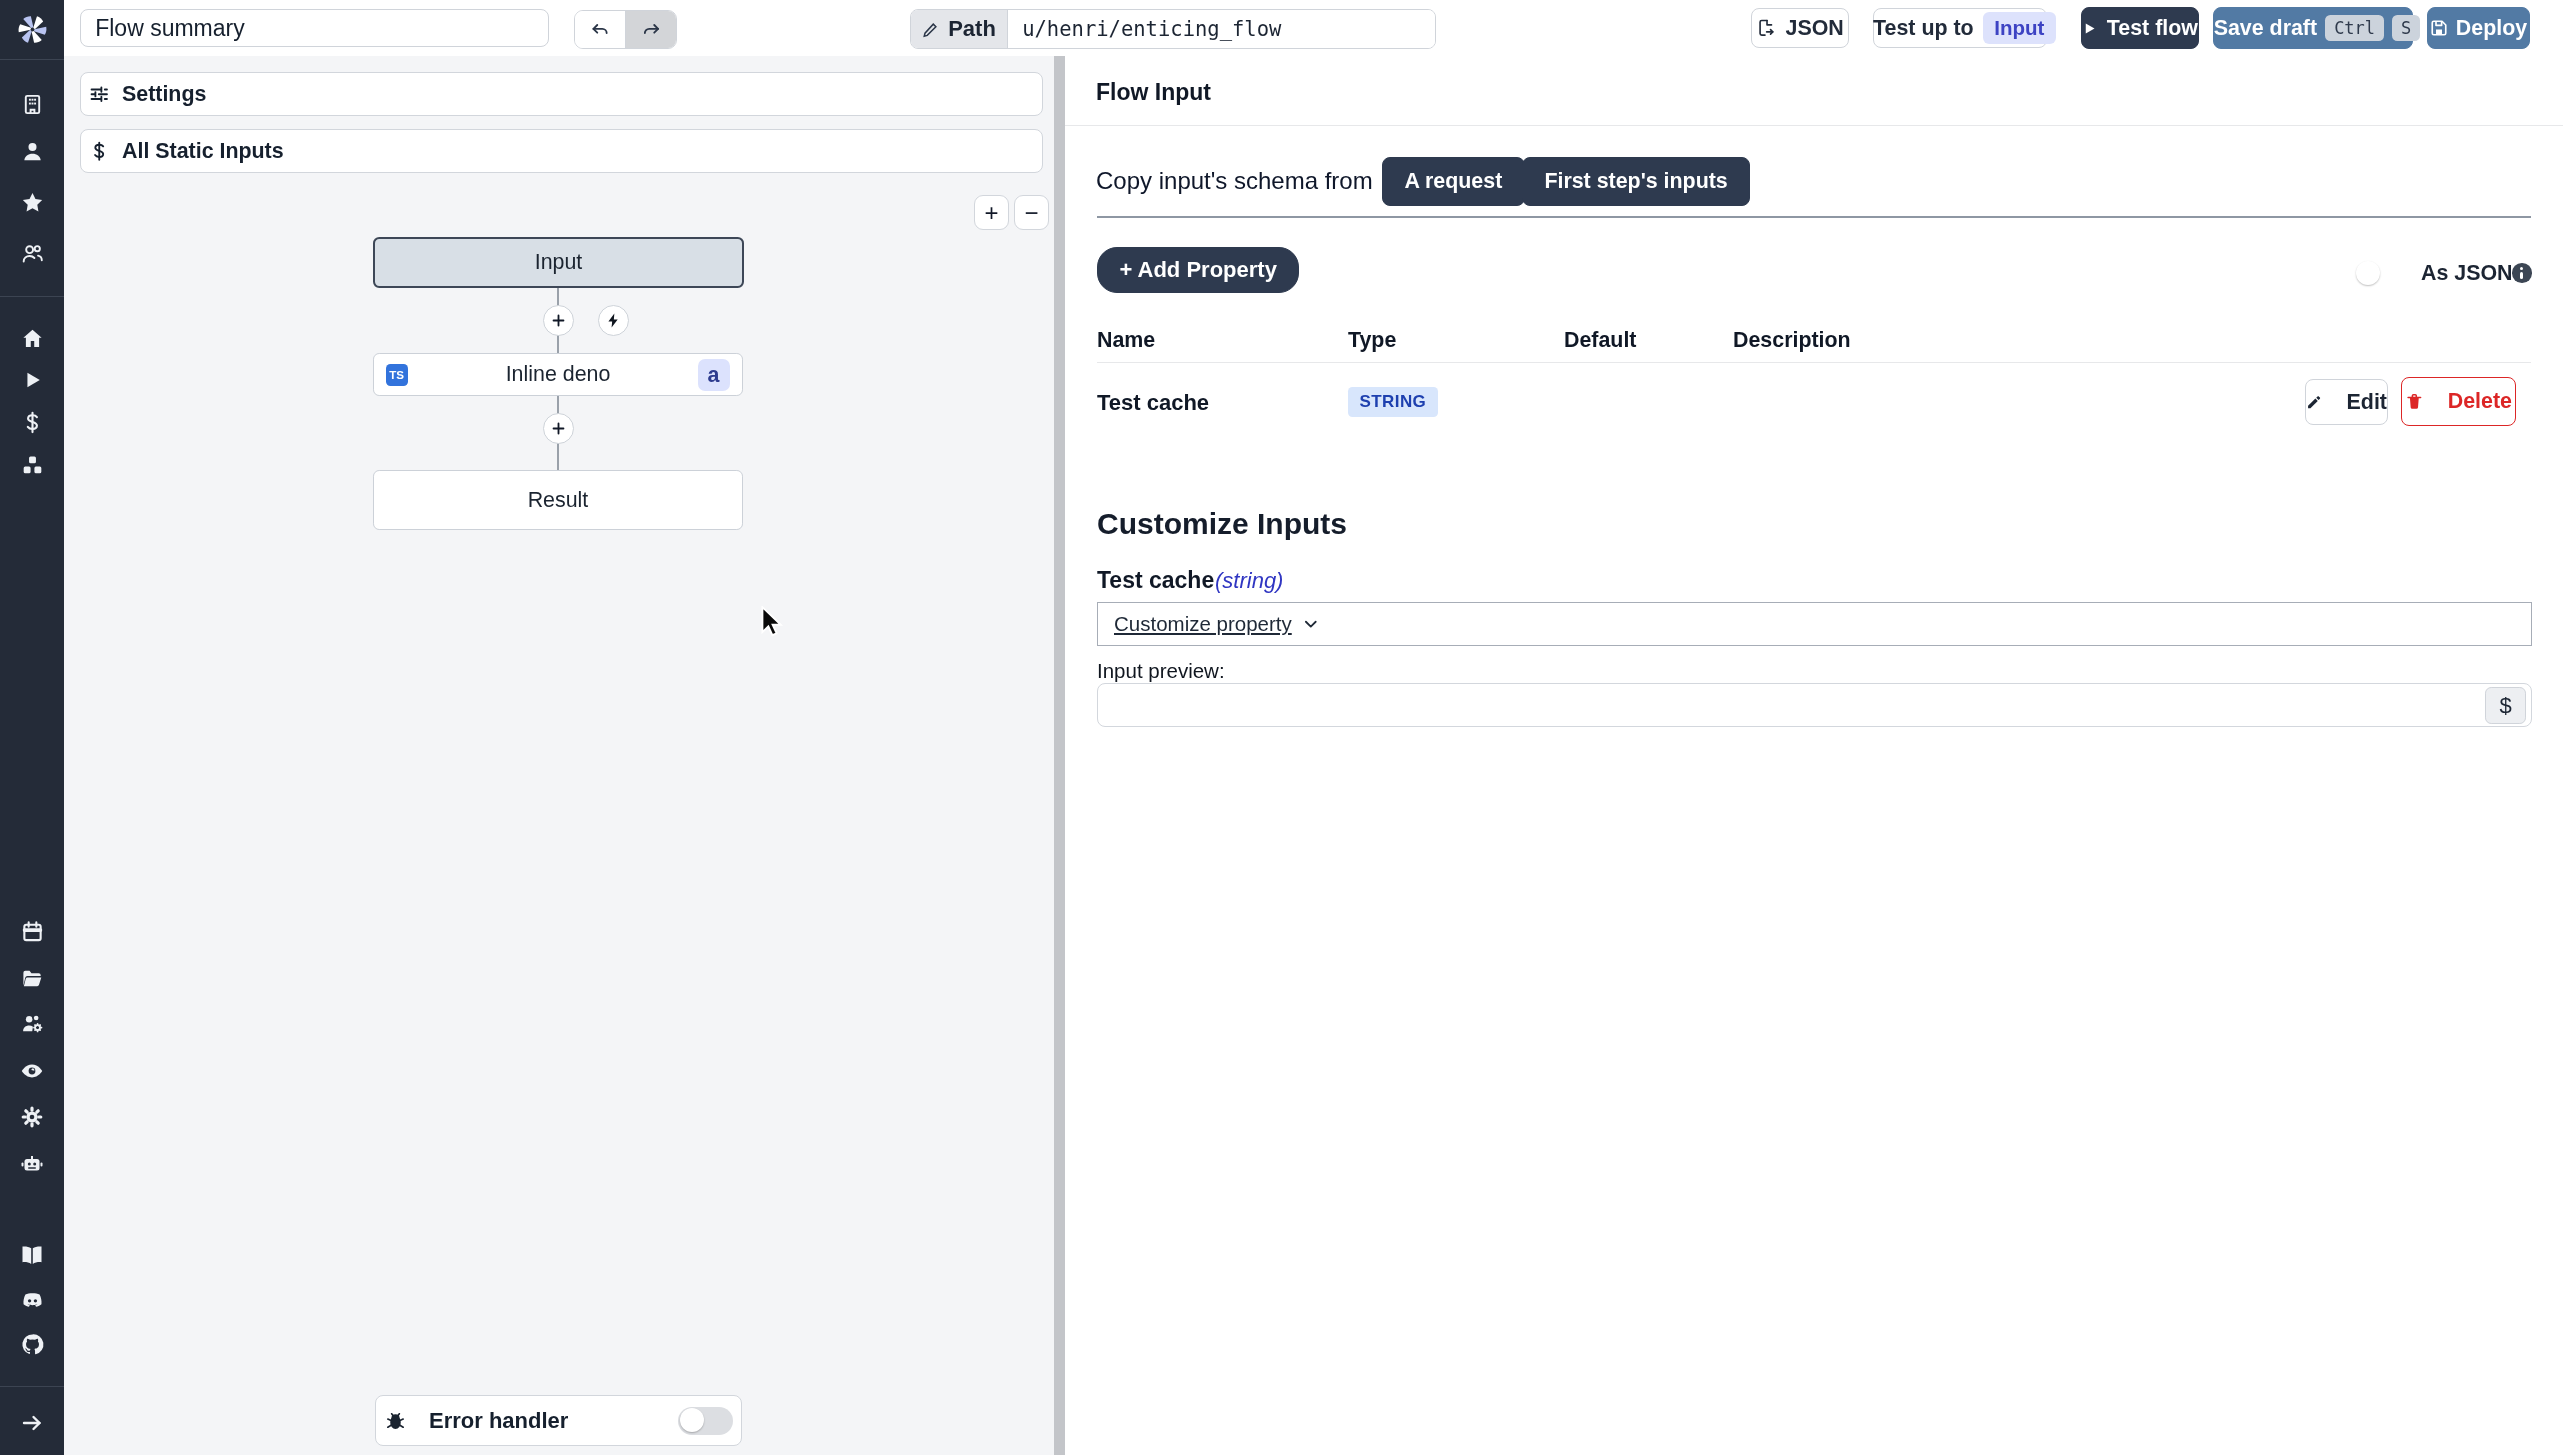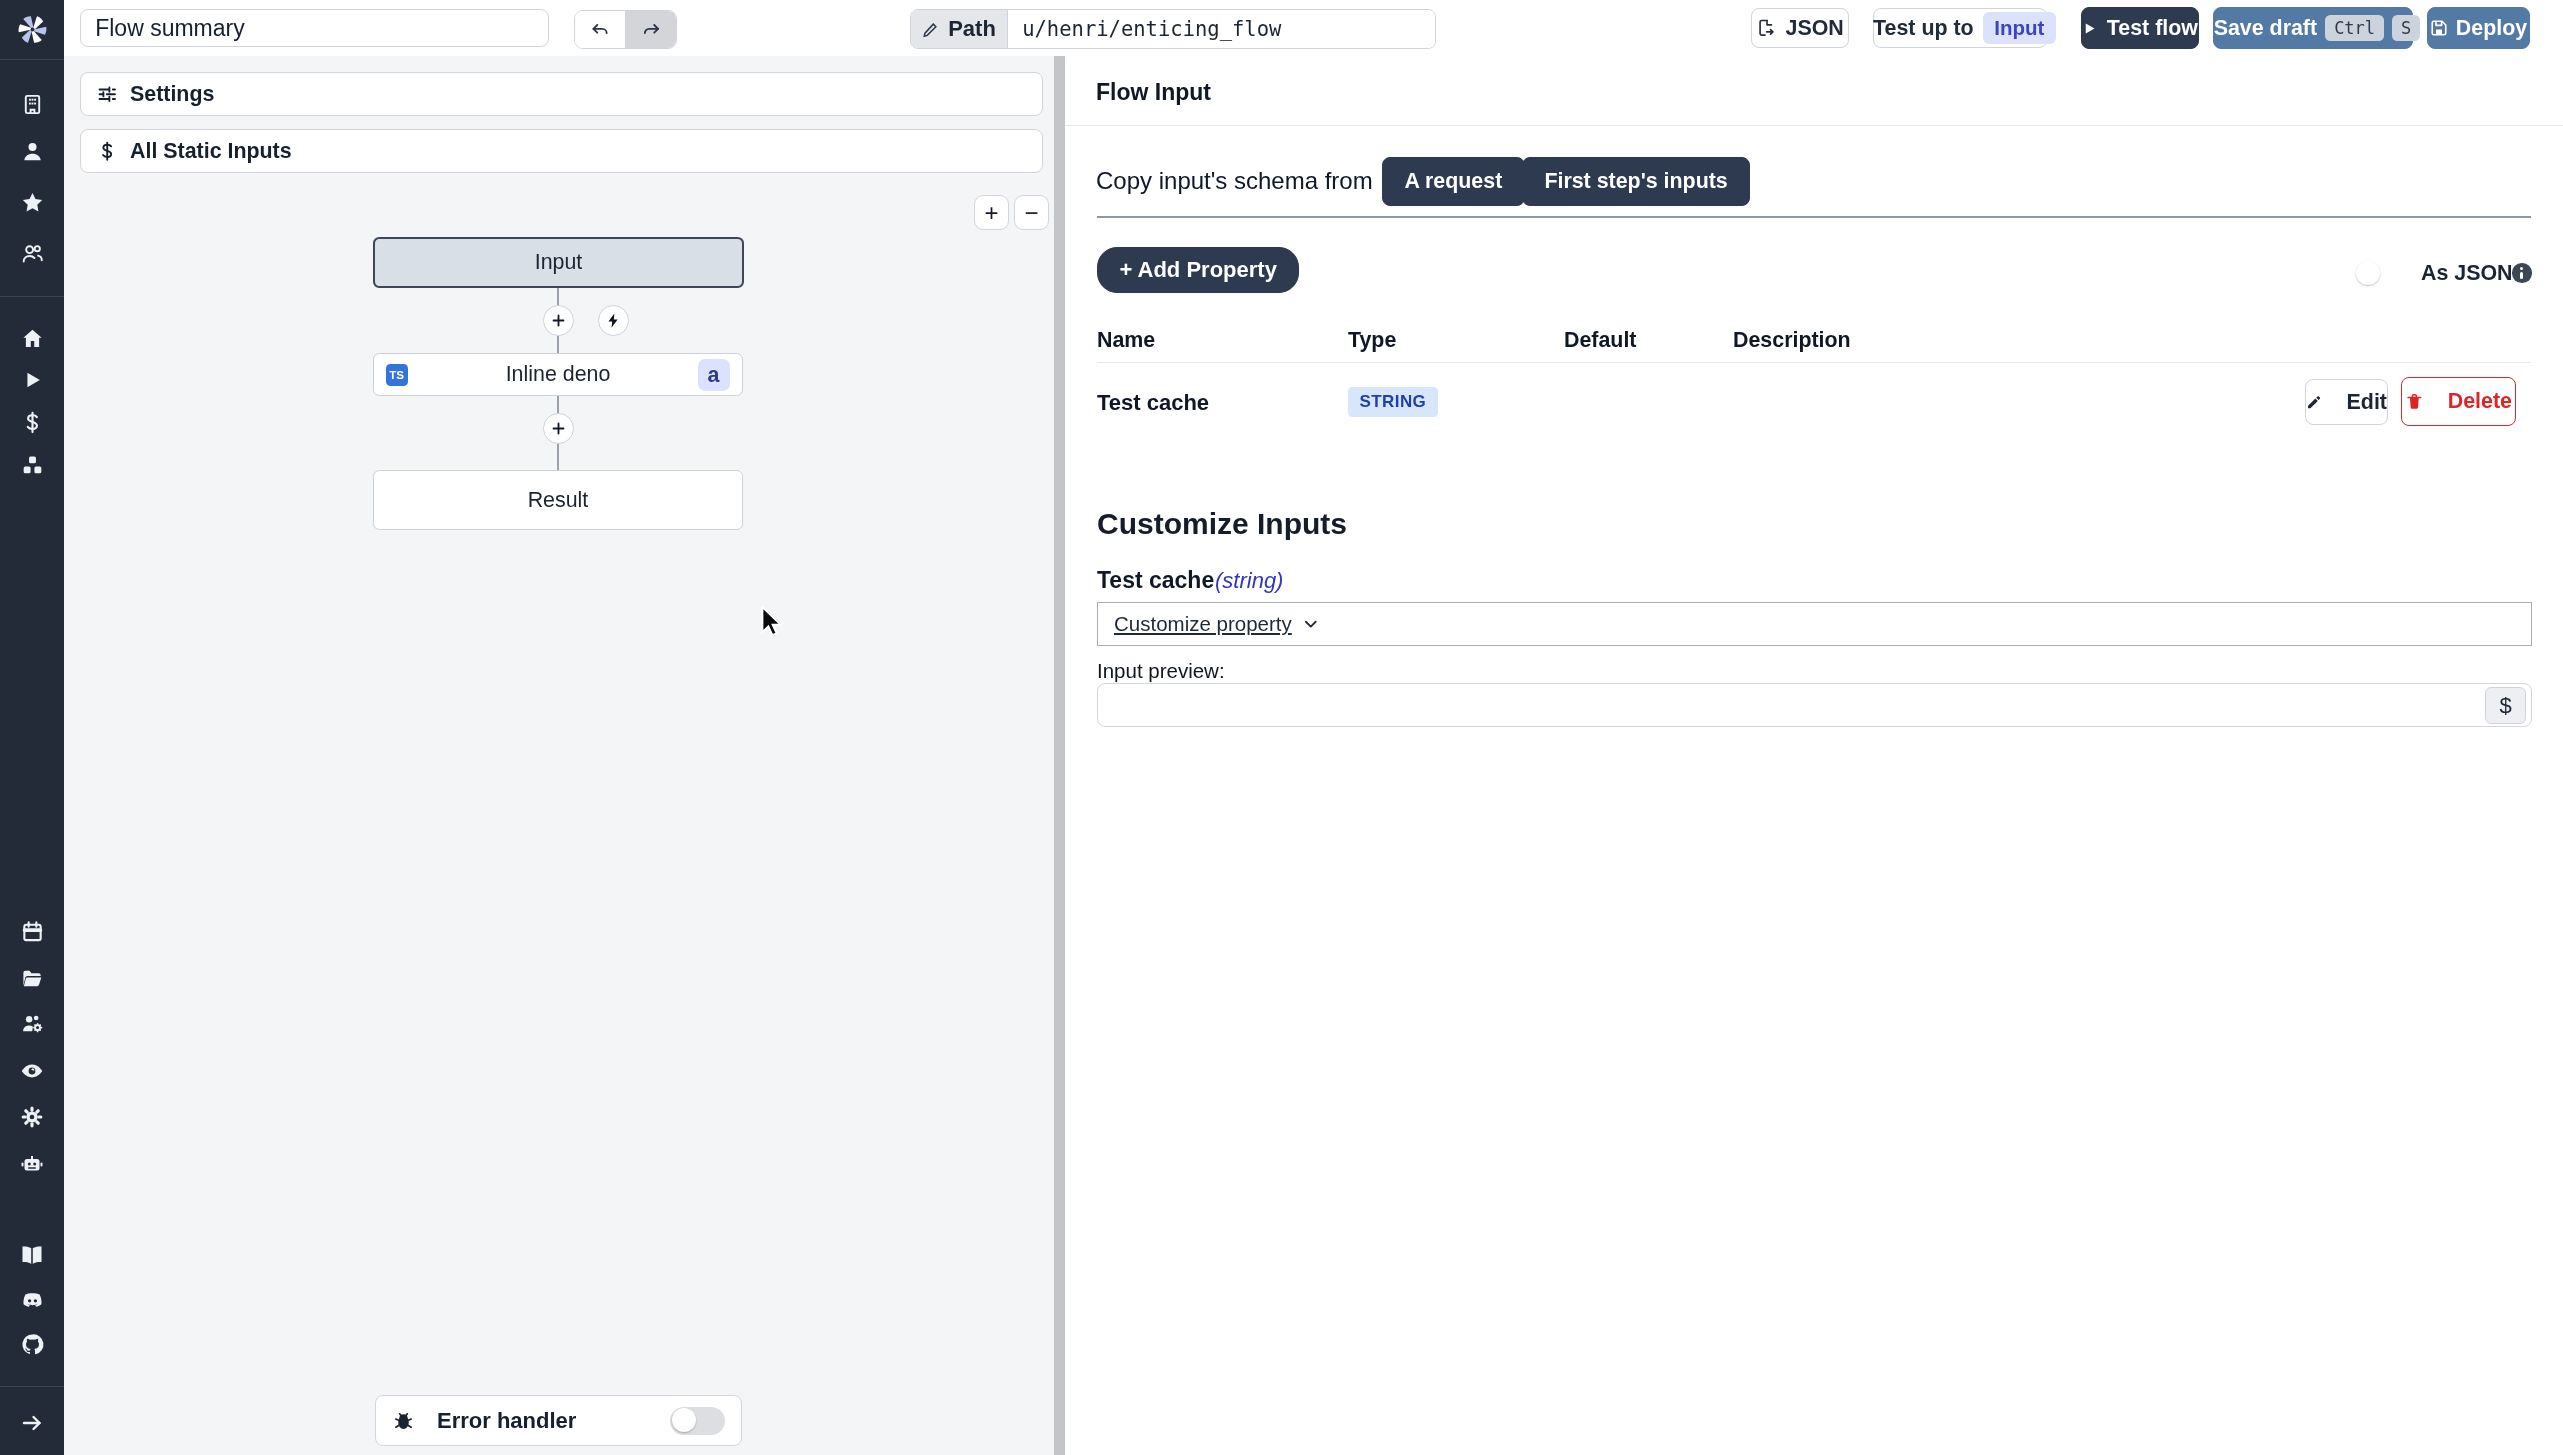--- a/index.html
+++ b/index.html
@@ -19,21 +19,21 @@
        font-weight:700;box-sizing:border-box;cursor:pointer;white-space:nowrap;}
   .btn.light{background:#ffffff;border:0.9px solid #d0d4da;color:#222b3a;}
   .btn.dark{background:#2e3a4f;color:#ffffff;border:0.9px solid #2e3a4f;}
   .btn.blue{background:#527aa4;color:#ffffff;border:0.9px solid #527aa4;}
   .kbd{background:#ccd3dc;color:#2f3a4c;border-radius:5.3px;padding:2.7px 9px;
        font-family:"DejaVu Sans Mono",monospace;font-size:17px;font-weight:400;}
   .badge-indigo{background:#dde2fc;color:#3d43c3;border-radius:6.2px;padding:3.6px 11.6px;font-size:20.5px;font-weight:700;}
   
   #flowpanel{left:64px;top:56px;width:990px;height:1400px;background:#f4f5f7;}
   .panelbar{position:absolute;display:flex;align-items:center;gap:12.5px;background:#ffffff;
-            border:0.9px solid #d2d6dc;border-radius:8px;padding:0 16px;box-sizing:border-box;cursor:pointer;}
+            border:0.9px solid #d2d6dc;border-radius:8px;padding:0 8px;box-sizing:border-box;cursor:pointer;}
   .panelbar .lbl{font-size:21.4px;font-weight:700;color:#16202e;}
   .zoombtn{position:absolute;width:35px;height:35px;background:#fff;border:0.9px solid #d2d6dc;border-radius:9px;
            display:flex;align-items:center;justify-content:center;font-size:24px;color:#111827;cursor:pointer;box-sizing:border-box;}
   .node{position:absolute;display:flex;align-items:center;justify-content:center;background:#ffffff;
         border:0.9px solid #ccd1d8;border-radius:6.2px;font-size:21.4px;color:#1b2430;cursor:pointer;box-sizing:border-box;}
   .gcircle{position:absolute;width:31px;height:31px;border-radius:50%;background:#ffffff;border:0.9px solid #ced3d9;
            display:flex;align-items:center;justify-content:center;cursor:pointer;box-sizing:border-box;}
   .toggle{position:relative;border-radius:14.2px;background:#dcdee2;cursor:pointer;}
   .knob{position:absolute;top:1.8px;left:1.8px;background:#ffffff;border-radius:50%;box-shadow:0 0.9px 1.8px rgba(0,0,0,.25);}
   

